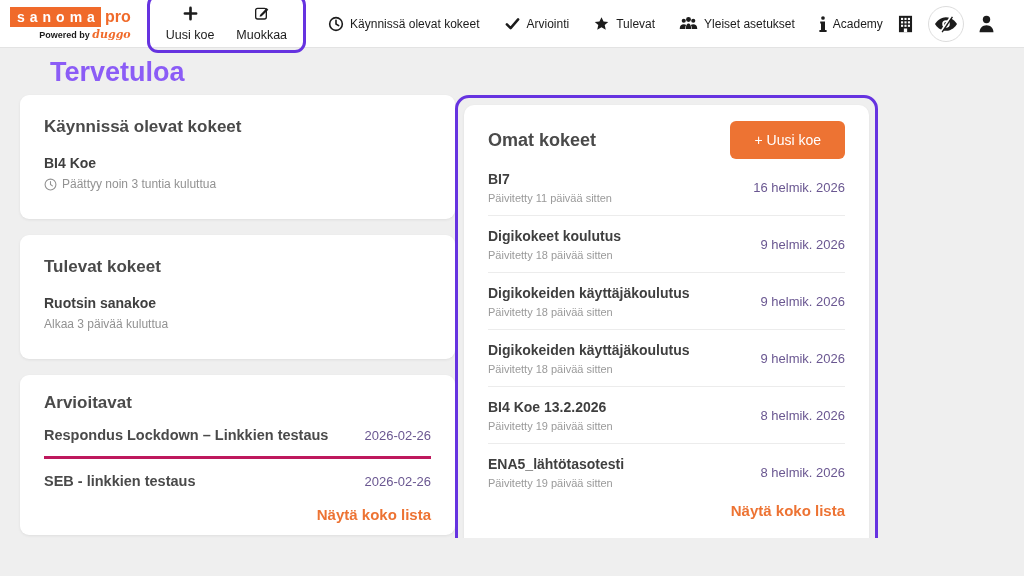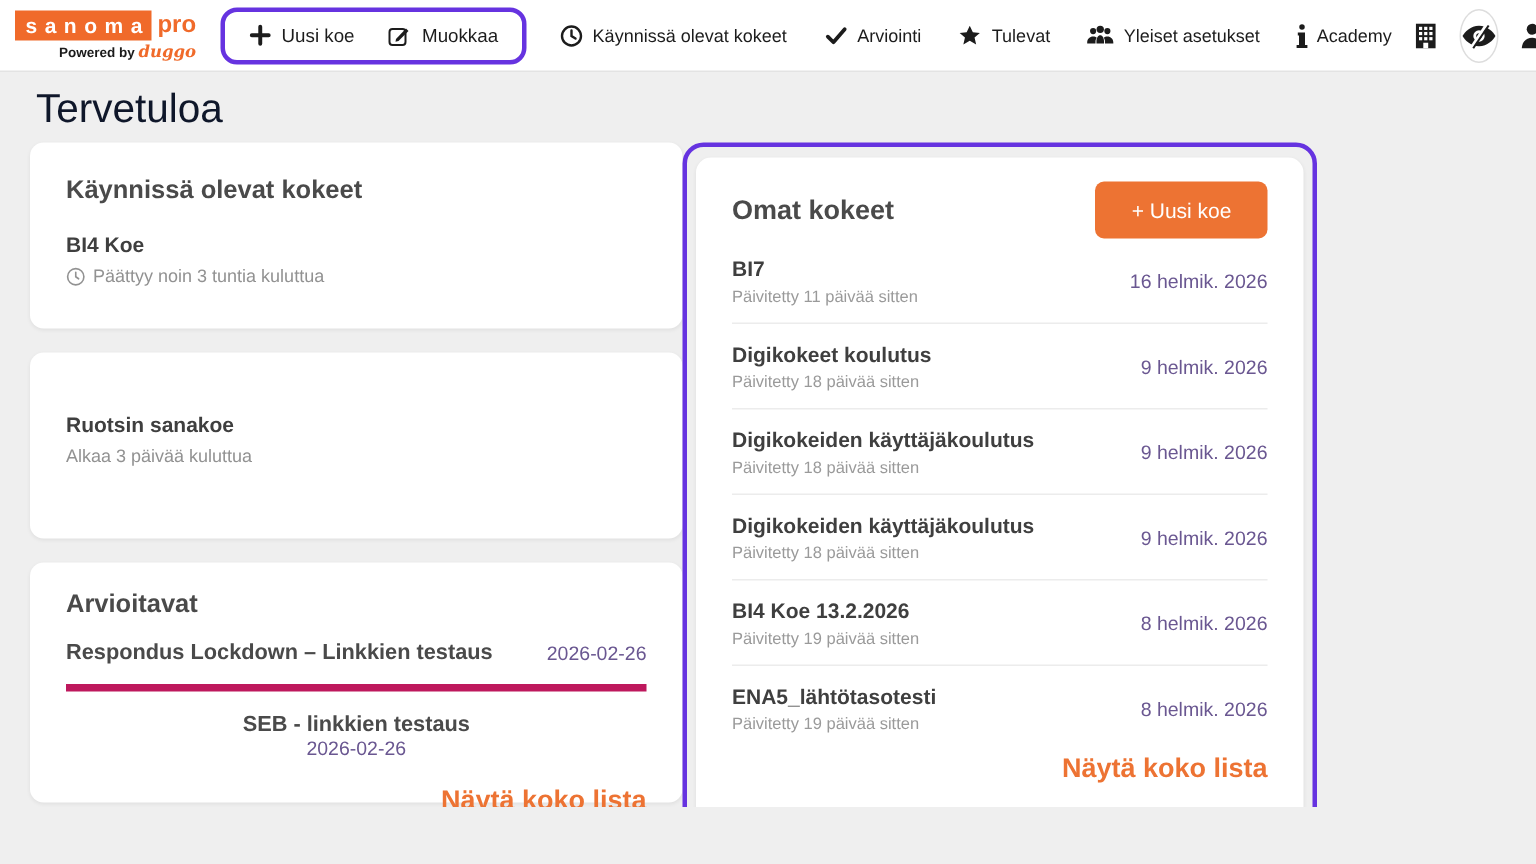--- a/index.html
+++ b/index.html
@@ -16,46 +16,46 @@
               letter-spacing:5px; padding:3px 1px 3px 7px; line-height:1; }
   .logo-pro { color:#f06a2a; font-weight:bold; font-size:16px; margin-left:4px; line-height:1; }
   .logo-sub { font-size:9px; margin-top:1px; white-space:nowrap; }
   .logo-sub .pb { font-weight:bold; color:#1a1a1a; }
   .logo-sub .duggo { font-family:"DejaVu Serif", serif; font-style:italic; font-weight:bold;
                      color:#f06a2a; font-size:11px; }
 
   .anno-nav { border:3px solid #6633e0; border-radius:11px; display:flex; align-items:center;
               gap:22px; padding:8px 16px; margin-left:10px; }
   .nav-btn { display:flex; align-items:center; gap:7px; font-size:12.5px; color:#1c1c1c;
-             cursor:pointer; white-space:nowrap; }
+             cursor:pointer; white-space:nowrap;flex-direction:column; }
   .nav-items { display:flex; align-items:center; gap:24px; margin-left:22px; }
   .nav-item { display:flex; align-items:center; gap:6px; font-size:12px; color:#1c1c1c;
               cursor:pointer; white-space:nowrap; }
   .icon { display:inline-flex; align-items:center; justify-content:center; }
   .eye-wrap { width:36px; height:36px; border:1px solid #ddd; border-radius:50%;
               display:flex; align-items:center; justify-content:center; margin-left:14px; cursor:pointer; }
   .nav-iconbtn { margin-left:14px; cursor:pointer; display:flex; align-items:center; }
 
   
-  .page-title { font-size:27px; font-weight:normal; color:#0f172a; margin:9px 0 7px 24px; }
+  .page-title { font-size:27px; font-weight:bold; color:#8b5cf6; margin:9px 0 7px 50px; }
   .columns { display:flex; margin-left:20px; align-items:flex-start; }
   .left-col { width:435px; flex:none; display:flex; flex-direction:column; }
   .card { background:#fff; border-radius:9px; box-shadow:0 1px 3px rgba(0,0,0,.07); }
 
   .card-ongoing, .card-upcoming { height:124px; margin-bottom:16px; padding:22px 24px; }
   .card h2 { font-size:17px; color:#4a4a4a; }
   .exam-name { font-size:14px; font-weight:bold; color:#3f3f3f; margin-top:18px; }
   .status-line { margin-top:6px; font-size:12px; color:#929292; display:flex; align-items:center; gap:5px; }
 
   .card-grade { height:160px; padding:18px 24px 12px; }
   .grade-row { display:flex; justify-content:space-between; align-items:center; padding:14px 0 13px; }
-  .grade-row + .grade-row { border-top:5px solid #be185d;flex-direction:column; }
+  .grade-row + .grade-row { border-top:3px solid #be185d; }
   .grade-name { font-size:14.5px; font-weight:bold; color:#4a4a4a; }
   .grade-date { font-size:13px; color:#6a5791; }
-  .show-all { text-align:right; color:#ed7333; font-weight:bold; font-size:18px; cursor:pointer; }
+  .show-all { text-align:right; color:#ed7333; font-weight:bold; font-size:15px; cursor:pointer; }
   .card-grade .show-all { margin-top:4px; }
 
   .partial-card { margin-top:28px; height:40px; border-radius:10px 10px 0 0; position:relative; }
   .partial-icon { position:absolute; top:6px; }
 
   
   .anno-box { width:423px; height:466px; border:3px solid #6633e0; border-radius:14px;
               padding:7px 6px; flex:none; }
   .card-myexams { height:100%; border-radius:10px; padding:16px 24px 10px; display:flex; flex-direction:column; }
   .me-header { display:flex; justify-content:space-between; align-items:center; }
@@ -213,20 +213,21 @@
             <svg width="13" height="13" viewBox="0 0 24 24" fill="none" stroke="#929292" stroke-width="2">
                 <circle cx="12" cy="12" r="10"></circle>
                 <path d="M12 6.5V12l3.5 2.5" stroke-linecap="round"></path>
               </svg>
           </span>
           <span>Päättyy noin 3 tuntia kuluttua</span>
         </div>
       </div>
 
       <div class="card card-upcoming">
+        <h2>Tulevat kokeet</h2>
         <div class="exam-name">Ruotsin sanakoe</div>
         <div class="status-line">
           <span>Alkaa 3 päivää kuluttua</span>
         </div>
       </div>
 
       <div class="card card-grade">
         <h2>Arvioitavat</h2>
         <div class="grade-row">
           <span class="grade-name">Respondus Lockdown – Linkkien testaus</span>

